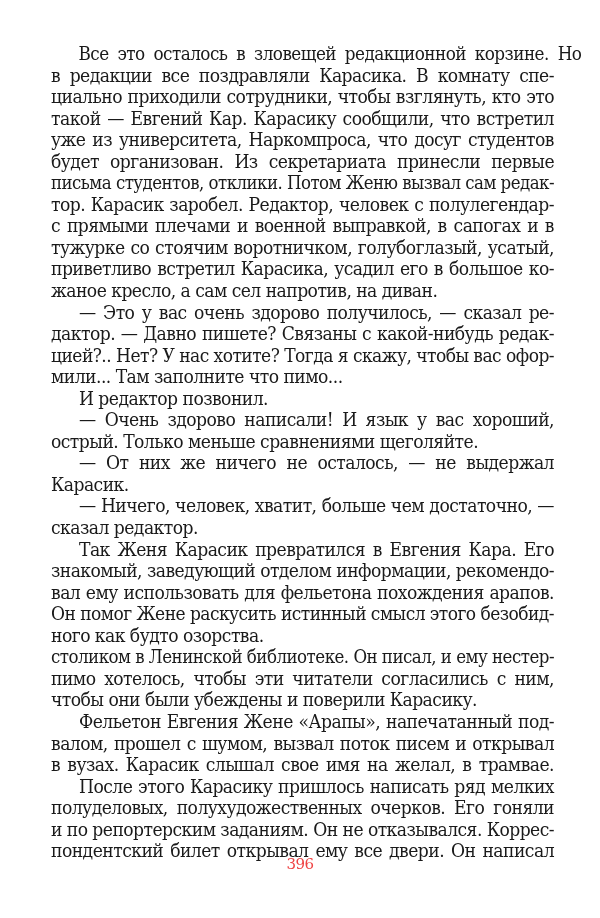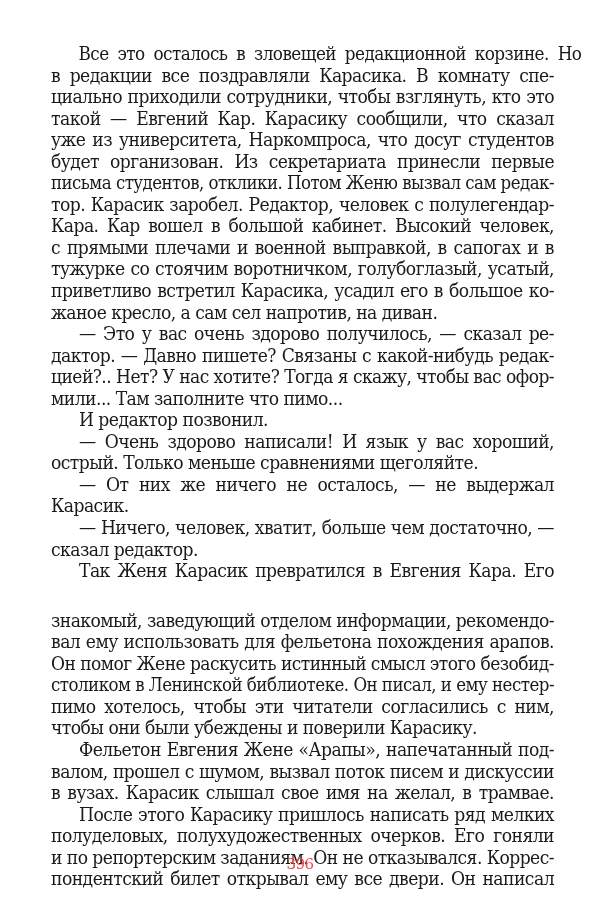--- a/index.html
+++ b/index.html
@@ -52,50 +52,50 @@
       color: #ef4444;
     }
   </style>
 </head>
 <body>
 
 <div class="page" id="page-body">
     <span class="line indent" style="transform: scale(0.9794, 1.04); width: 513.573px;">Все это осталось в зловещей редакционной корзине. Но</span>
     <span class="line">в редакции все поздравляли Карасика. В комнату спе-</span>
     <span class="line">циально приходили сотрудники, чтобы взглянуть, кто это</span>
-    <span class="line">такой — Евгений Кар. Карасику сообщили, что сказал</span>
+    <span class="line">такой — Евгений Кар. Карасику сообщили, что встретил</span>
     <span class="line">уже из университета, Наркомпроса, что досуг студентов</span>
     <span class="line">будет организован. Из секретариата принесли первые</span>
     <span class="line" style="transform: scale(0.9665, 1.04); width: 520.438px;">письма студентов, отклики. Потом Женю вызвал сам редак-</span>
     <span class="line">тор. Карасик заробел. Редактор, человек с полулегендар-</span>
-    <span class="line">Кара. Кар вошел в большой кабинет. Высокий человек,</span>
     <span class="line">с прямыми плечами и военной выправкой, в сапогах и в</span>
     <span class="line">тужурке со стоячим воротничком, голубоглазый, усатый,</span>
     <span class="line">приветливо встретил Карасика, усадил его в большое ко-</span>
     <span class="line last">жаное кресло, а сам сел напротив, на диван.</span>
     <span class="line indent">— Это у вас очень здорово получилось, — сказал ре-</span>
     <span class="line">дактор. — Давно пишете? Связаны с какой-нибудь редак-</span>
     <span class="line" style="transform: scale(0.9954, 1.04); width: 505.344px;">цией?.. Нет? У нас хотите? Тогда я скажу, чтобы вас офор-</span>
     <span class="line last">мили... Там заполните что пимо...</span>
     <span class="line indent last">И редактор позвонил.</span>
     <span class="line indent">— Очень здорово написали! И язык у вас хороший,</span>
     <span class="line last">острый. Только меньше сравнениями щеголяйте.</span>
     <span class="line indent">— От них же ничего не осталось, — не выдержал</span>
     <span class="line last">Карасик.</span>
     <span class="line indent">— Ничего, человек, хватит, больше чем достаточно, —</span>
     <span class="line last">сказал редактор.</span>
     <span class="line indent">Так Женя Карасик превратился в Евгения Кара. Его</span>
-    <span class="line" style="transform: scale(0.9981, 1.04); width: 503.969px; margin-top: 28px;">знакомый, заведующий отделом информации, рекомендо-</span>
+    <span class="line" style="transform: scale(0.9981, 1.04); width: 503.969px;">знакомый, заведующий отделом информации, рекомендо-</span>
     <span class="line">вал ему использовать для фельетона похождения арапов.</span>
     <span class="line" style="transform: scale(0.993, 1.04); width: 506.547px;">Он помог Жене раскусить истинный смысл этого безобид-</span>
+    <span class="line last">ного как будто озорства.</span>
     <span class="line" style="transform: scale(0.9702, 1.04); width: 518.453px;">столиком в Ленинской библиотеке. Он писал, и ему нестер-</span>
     <span class="line">пимо хотелось, чтобы эти читатели согласились с ним,</span>
     <span class="line last">чтобы они были убеждены и поверили Карасику.</span>
     <span class="line indent">Фельетон Евгения Жене «Арапы», напечатанный под-</span>
-    <span class="line">валом, прошел с шумом, вызвал поток писем и дискуссии</span>
+    <span class="line">валом, прошел с шумом, вызвал поток писем и открывал</span>
     <span class="line">в вузах. Карасик слышал свое имя на желал, в трамвае.</span>
     <span class="line indent">После этого Карасику пришлось написать ряд мелких</span>
     <span class="line">полуделовых, полухудожественных очерков. Его гоняли</span>
     <span class="line" style="transform: scale(0.9984, 1.04); width: 503.812px;">и по репортерским заданиям. Он не отказывался. Коррес-</span>
     <span class="line">пондентский билет открывал ему все двери. Он написал</span>
   </div>
 
 <div class="page-number">396</div>
 
 </body></html>

